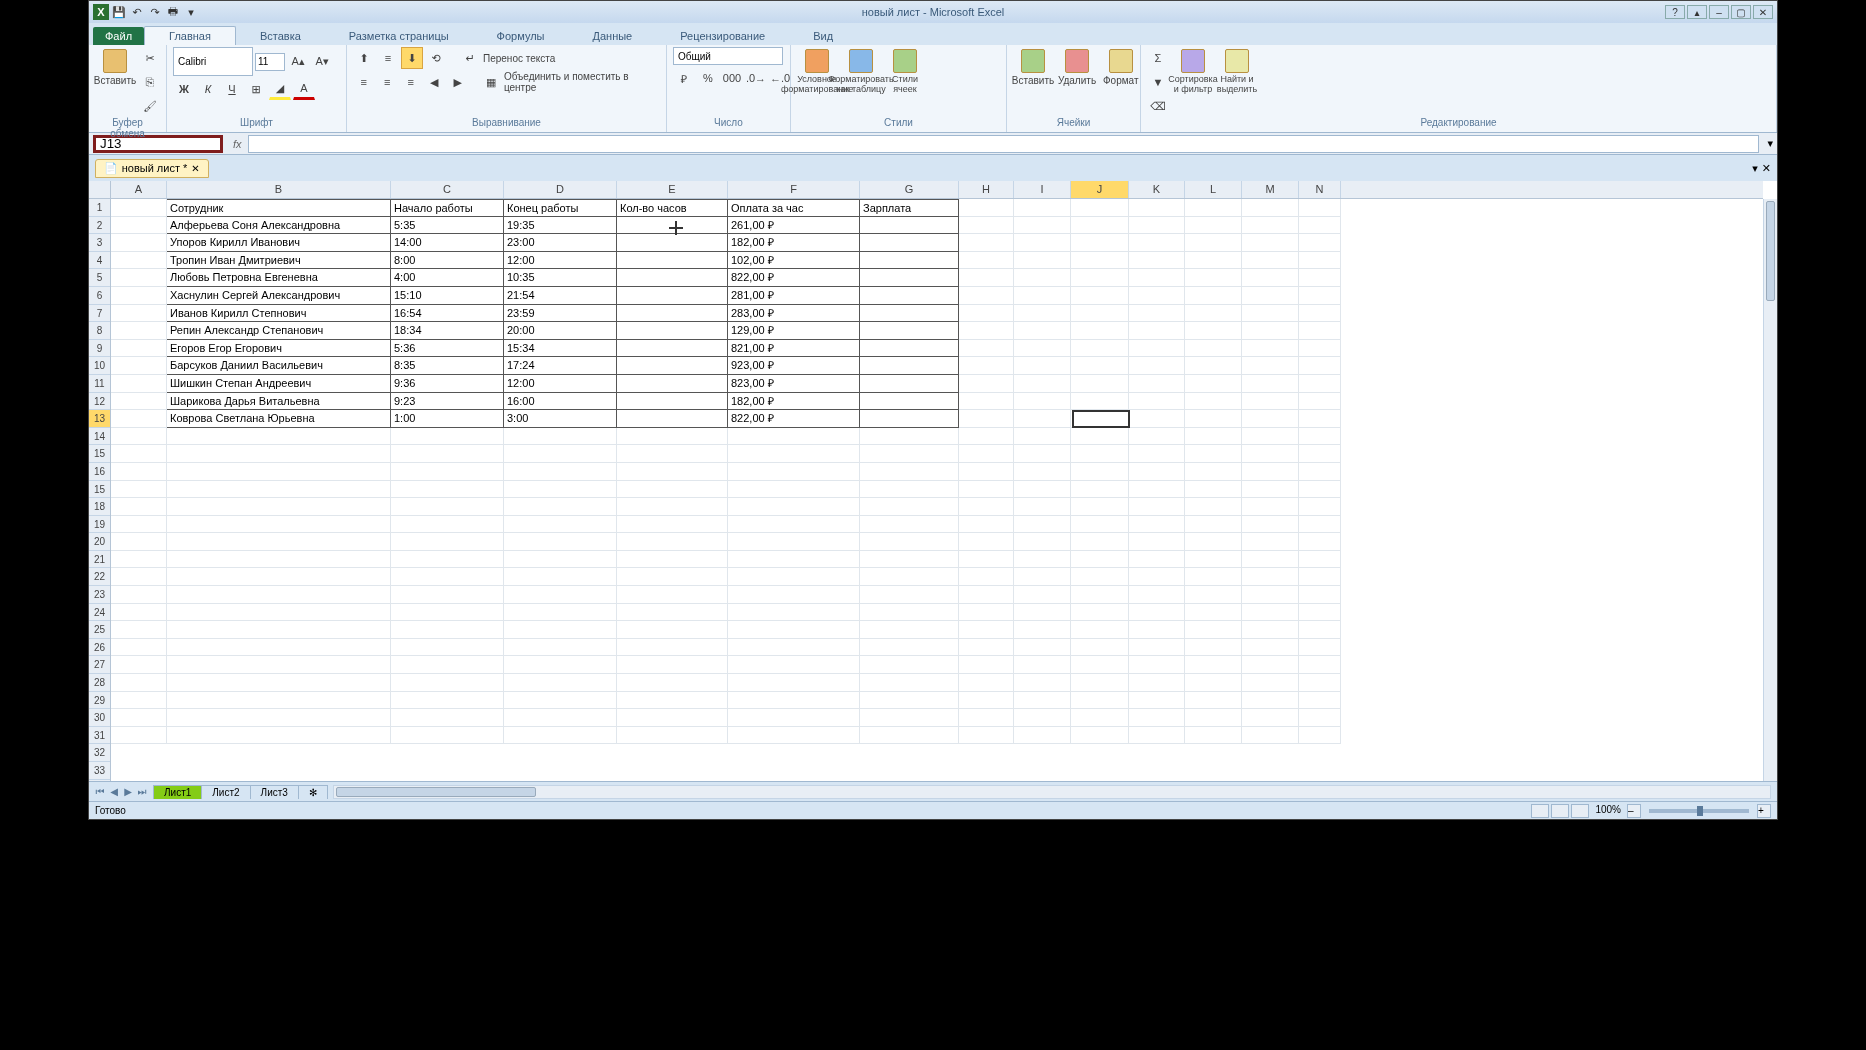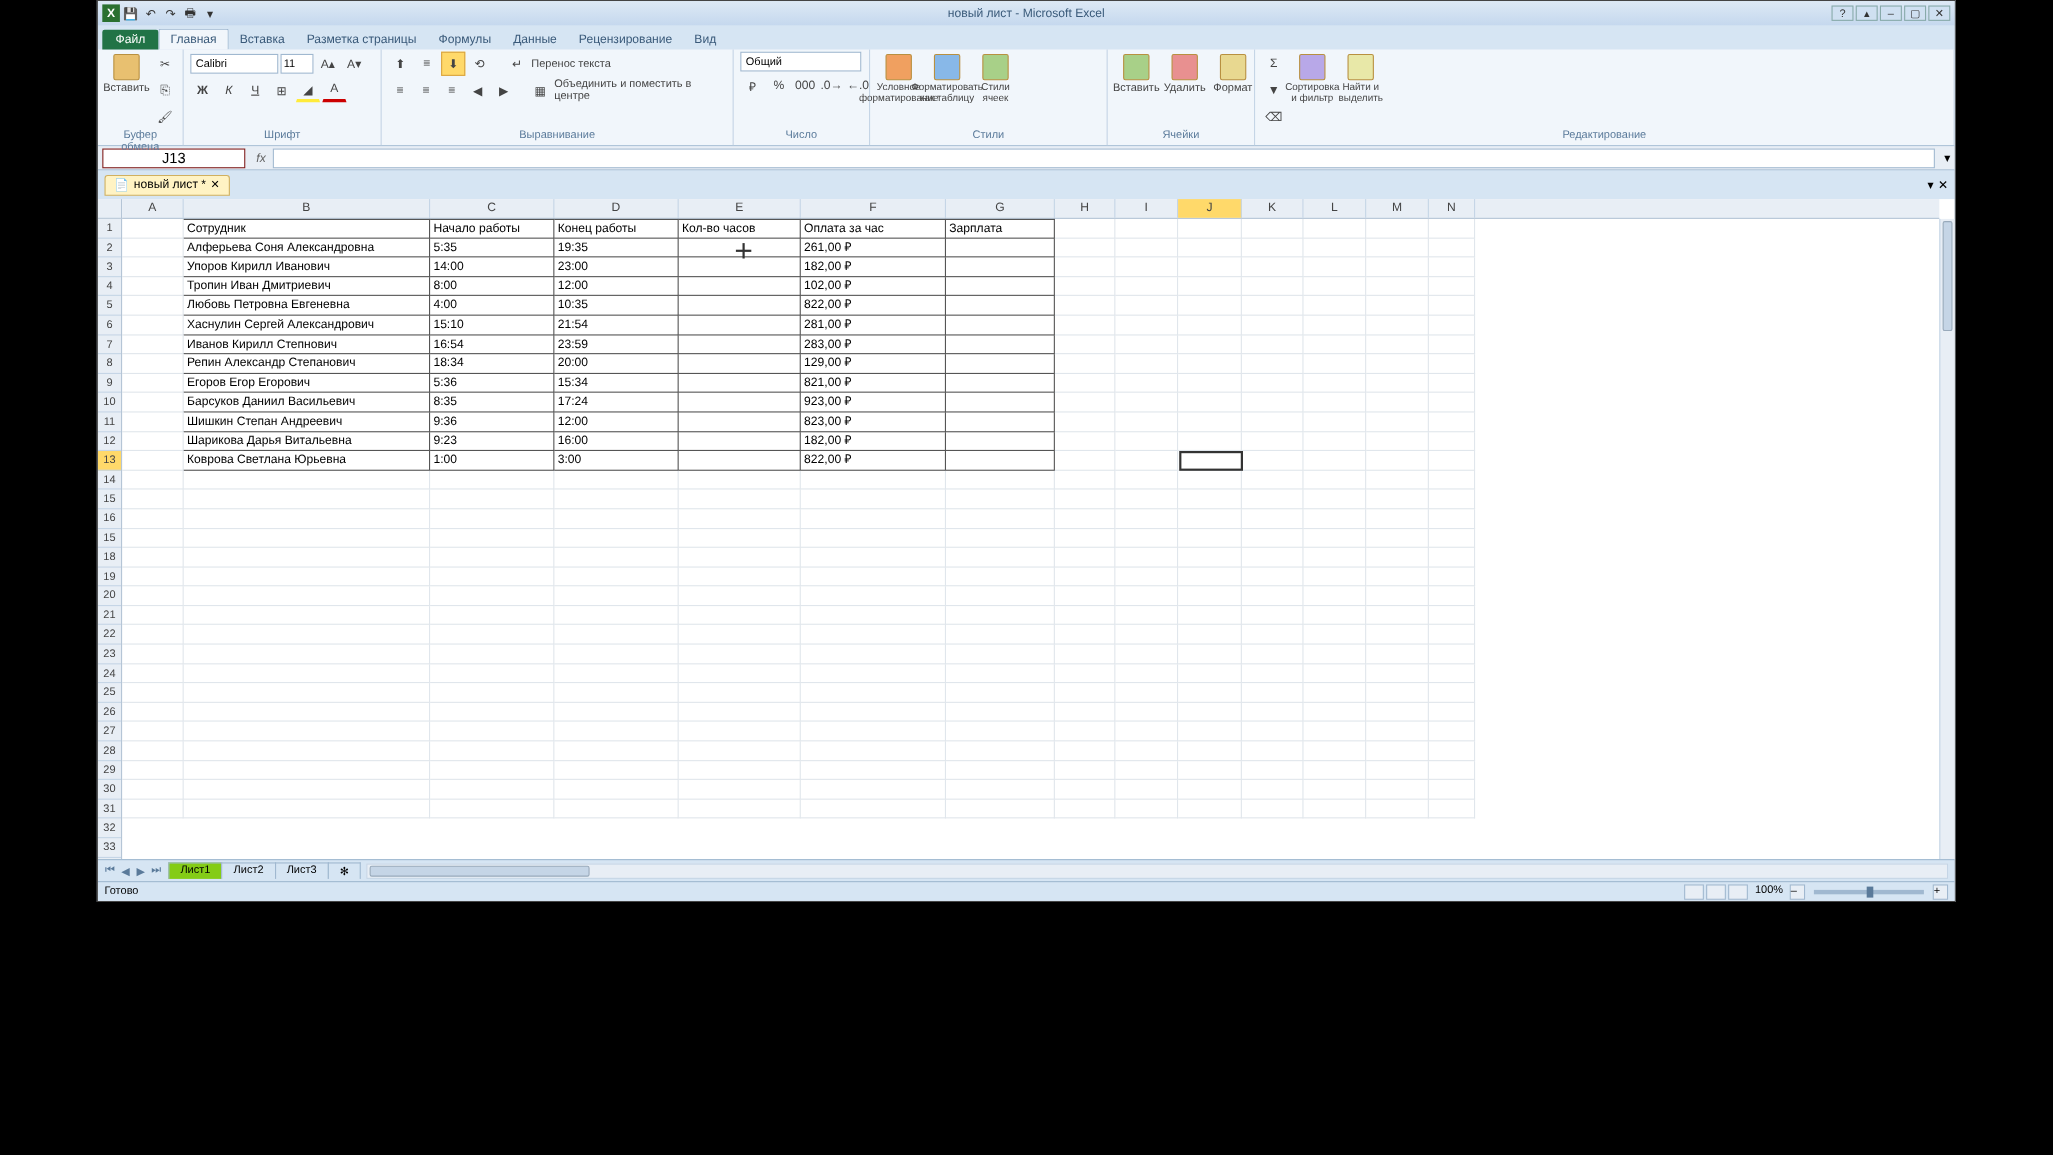--- a/index.html
+++ b/index.html
@@ -11,41 +11,41 @@
 .titlebar { height: 22px; background: linear-gradient(#dde9f5, #c5d8ee); display: flex; align-items: center; font-size: 11px; color: #333; position: relative; }
 .titlebar .qat { display: flex; gap: 2px; padding: 0 4px; align-items: center; }
 .titlebar .qat span { width: 16px; height: 16px; display: inline-flex; align-items: center; justify-content: center; font-size: 11px; }
 .titlebar .title { position: absolute; left: 50%; transform: translateX(-50%); color: #3a5a7a; }
 .titlebar .winbtns { position: absolute; right: 4px; display: flex; gap: 2px; }
 .titlebar .winbtns span { width: 20px; height: 14px; display: inline-flex; align-items: center; justify-content: center; font-size: 10px; background: #cfe0f1; border: 1px solid #8aa; cursor: pointer; }
 
 
 .ribbon-tabs { height: 22px; background: #d6e5f3; display: flex; align-items: flex-end; padding-left: 4px; font-size: 11px; }
 .file-tab { background: #217346; color: #fff; padding: 3px 12px; border-radius: 2px 2px 0 0; }
-.tab { padding: 3px 10px; color: #3a5a7a; cursor: pointer; }
+.tab { padding: 3px 24px; color: #3a5a7a; cursor: pointer; }
 .tab.active { background: #f1f6fb; border: 1px solid #a0b8d0; border-bottom: none; border-radius: 2px 2px 0 0; }
 
 
 .ribbon { height: 88px; background: #f1f6fb; border-bottom: 1px solid #a0b8d0; display: flex; font-size: 10px; color: #444; }
 .group { border-right: 1px solid #c5d5e6; padding: 2px 6px; display: flex; flex-direction: column; justify-content: space-between; position: relative; }
 .group-label { text-align: center; font-size: 10px; color: #5a7a9a; padding-bottom: 2px; }
 .group-content { flex: 1; display: flex; align-items: flex-start; gap: 4px; }
 .big-btn { display: flex; flex-direction: column; align-items: center; justify-content: center; width: 40px; padding: 2px; cursor: pointer; }
 .big-btn .ico { width: 24px; height: 24px; background: #e8c070; border: 1px solid #b89040; border-radius: 2px; margin-bottom: 2px; }
 .small-btn { width: 22px; height: 22px; border: 1px solid transparent; display: inline-flex; align-items: center; justify-content: center; cursor: pointer; font-size: 11px; }
 .small-btn.active { background: #ffd96a; border-color: #d9a441; }
-.font-name { width: 80px; height: 18px; border: 1px solid #a0b8d0; background: #fff; font-size: 10px; padding: 0 4px; }
+.font-name { width: 80px; height: 29px; border: 1px solid #a0b8d0; background: #fff; font-size: 10px; padding: 0 4px; }
 .font-size { width: 30px; height: 18px; border: 1px solid #a0b8d0; background: #fff; font-size: 10px; padding: 0 2px; }
 .num-fmt { width: 110px; height: 18px; border: 1px solid #a0b8d0; background: #fff; font-size: 10px; padding: 0 4px; }
 .row { display: flex; gap: 2px; align-items: center; }
 .col { display: flex; flex-direction: column; gap: 2px; }
 
 
 .fbar { height: 22px; background: #e8eef5; border-bottom: 1px solid #a0b8d0; display: flex; align-items: center; font-size: 11px; }
-.namebox { width: 130px; height: 18px; border: 1px solid #7f1d1d; background: #fff; margin: 0 4px; padding: 0 4px; text-align: center; }
+.namebox { width: 130px; height: 18px; border: 3px solid #7f1d1d; background: #fff; margin: 0 4px; padding: 0 4px; text-align: left; }
 .fx { padding: 0 6px; color: #666; font-style: italic; }
 .formula-input { flex: 1; height: 18px; border: 1px solid #a0b8d0; background: #fff; margin-right: 4px; }
 
 
 .doctabs { height: 26px; background: #d6e5f3; display: flex; align-items: center; padding-left: 6px; position: relative; }
 .doctab { background: #fff3c4; border: 1px solid #d0b060; padding: 2px 8px; font-size: 11px; display: flex; align-items: center; gap: 4px; border-radius: 3px 3px 0 0; }
 .doctab .close { font-size: 10px; cursor: pointer; }
 .doctabs .rightctl { position: absolute; right: 6px; display: flex; gap: 4px; }
 .doctabs .rightctl span { cursor: pointer; font-size: 11px; }
 

